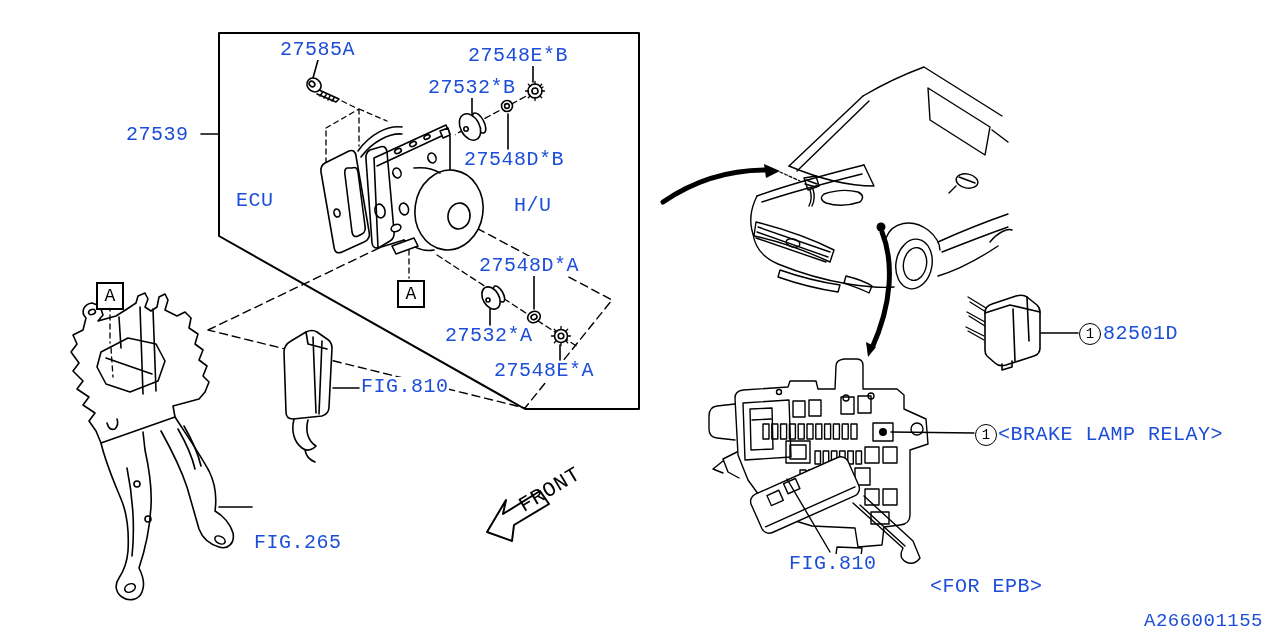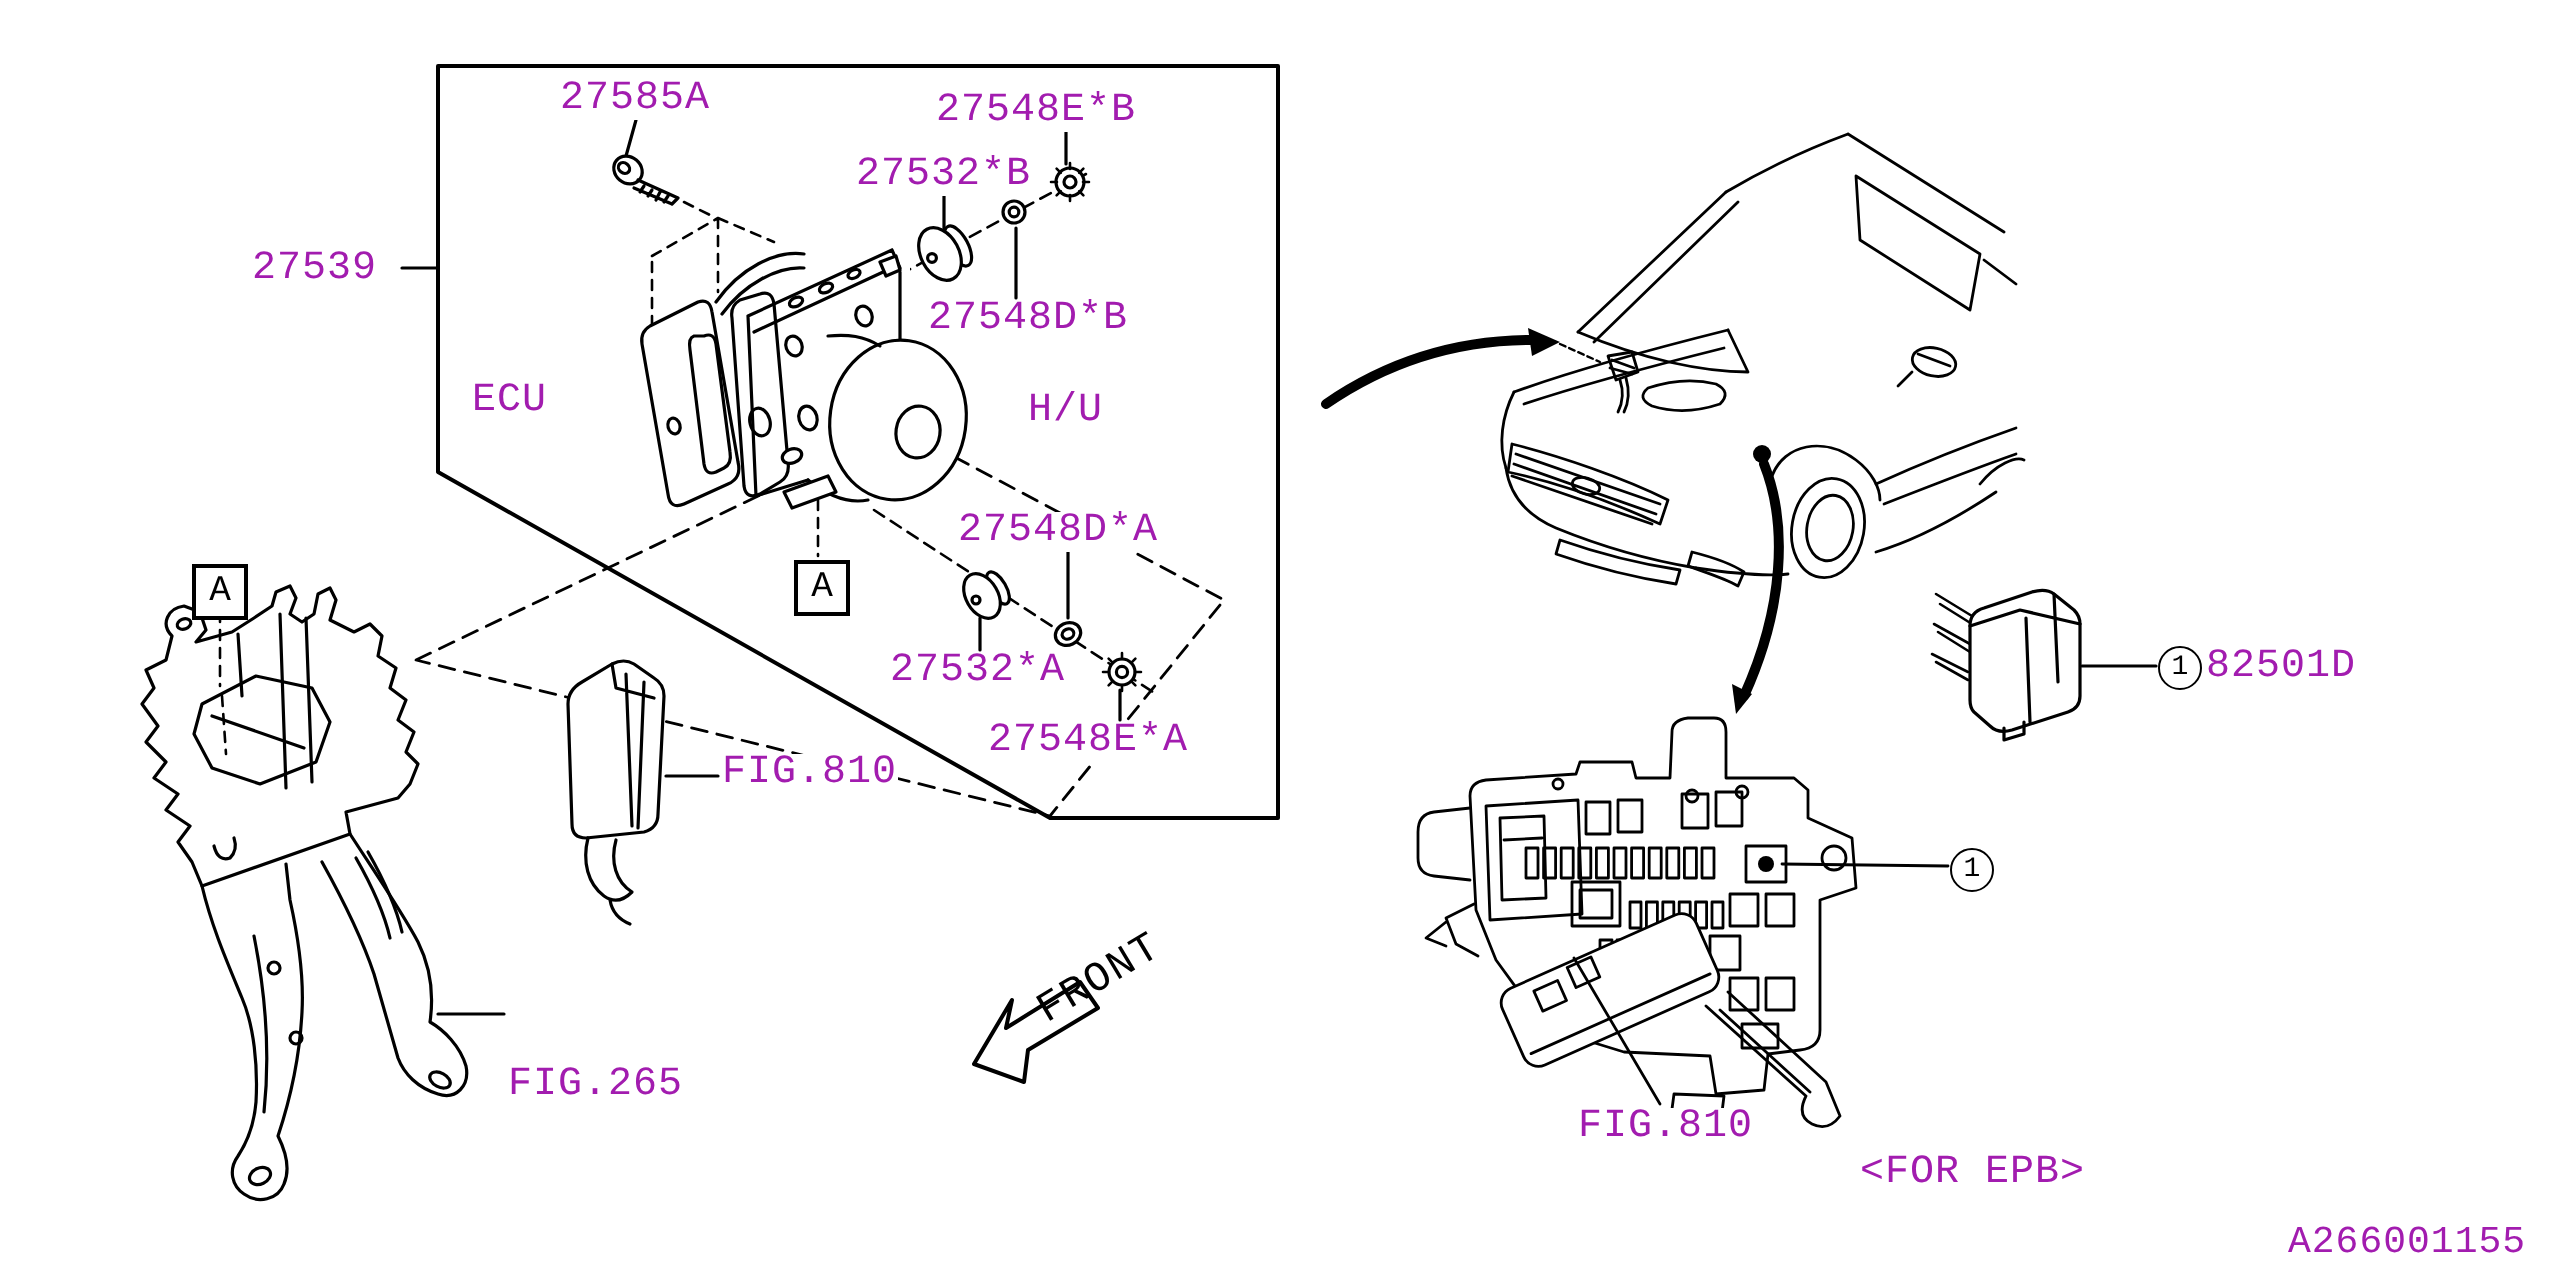--- a/index.html
+++ b/index.html
@@ -1,19 +1,19 @@
 <!DOCTYPE html>
 <html><head>
 <meta charset="utf-8">
 <style>
   html,body{margin:0;padding:0;background:#fff;}
   .stage{position:relative;width:1280px;height:640px;background:#fff;overflow:hidden;
          font-family:"Liberation Mono","DejaVu Sans Mono",monospace;}
   .stage svg{position:absolute;left:0;top:0;}
-  .lbl{position:absolute;font-size:20px;line-height:1;color:#a21caf;white-space:pre;
+  .lbl{position:absolute;font-size:20px;line-height:1;color:#1d4ed8;white-space:pre;
        background:#fff;letter-spacing:0.5px;}
   .lbl.small{font-size:19px;}
   .abox{position:absolute;width:24px;height:24px;border:2px solid #000;background:#fff;
         display:flex;align-items:center;justify-content:center;font-size:18px;color:#000;}
   .c1{position:absolute;width:20px;height:20px;border:1.6px solid #000;border-radius:50%;
       background:#fff;display:flex;align-items:center;justify-content:center;font-size:14px;color:#000;}
   .front{position:absolute;left:521px;top:496px;font-size:21px;color:#000;background:transparent;
          transform:rotate(-31deg);transform-origin:0 50%;letter-spacing:1px;}
 </style>
 </head>
@@ -256,20 +256,21 @@
 <div class="lbl" style="left:464px;top:150px;">27548D*B</div>
 <div class="lbl" style="left:236px;top:191px;text-align:center;">ECU</div>
 <div class="lbl" style="left:514px;top:196px;">H/U</div>
 <div class="lbl" style="left:479px;top:256px;">27548D*A</div>
 <div class="lbl" style="left:421px;top:326px;margin-left:24px;">27532*A</div>
 <div class="lbl" style="left:494px;top:361px;">27548E*A</div>
 <div class="lbl" style="left:361px;top:377px;">FIG.810</div>
 <div class="lbl" style="left:254px;top:497px;margin-top:36px;">FIG.265</div>
 <div class="lbl" style="left:789px;top:554px;">FIG.810</div>
 <div class="lbl" style="left:1103px;top:324px;">82501D</div>
+<div class="lbl" style="left:998px;top:425px;">&lt;BRAKE LAMP RELAY&gt;</div>
 <div class="lbl" style="left:918px;top:577px;margin-left:12px;">&lt;FOR EPB&gt;</div>
 <div class="lbl small" style="left:1144px;top:612px;">A266001155</div>
 
 <div class="front">FRONT</div>
 
 <div class="abox" style="left:397px;top:280px;">A</div>
 <div class="abox" style="left:96px;top:282px;">A</div>
 
 <div class="c1" style="left:1079px;top:323px;">1</div>
 <div class="c1" style="left:975px;top:424px;">1</div>

